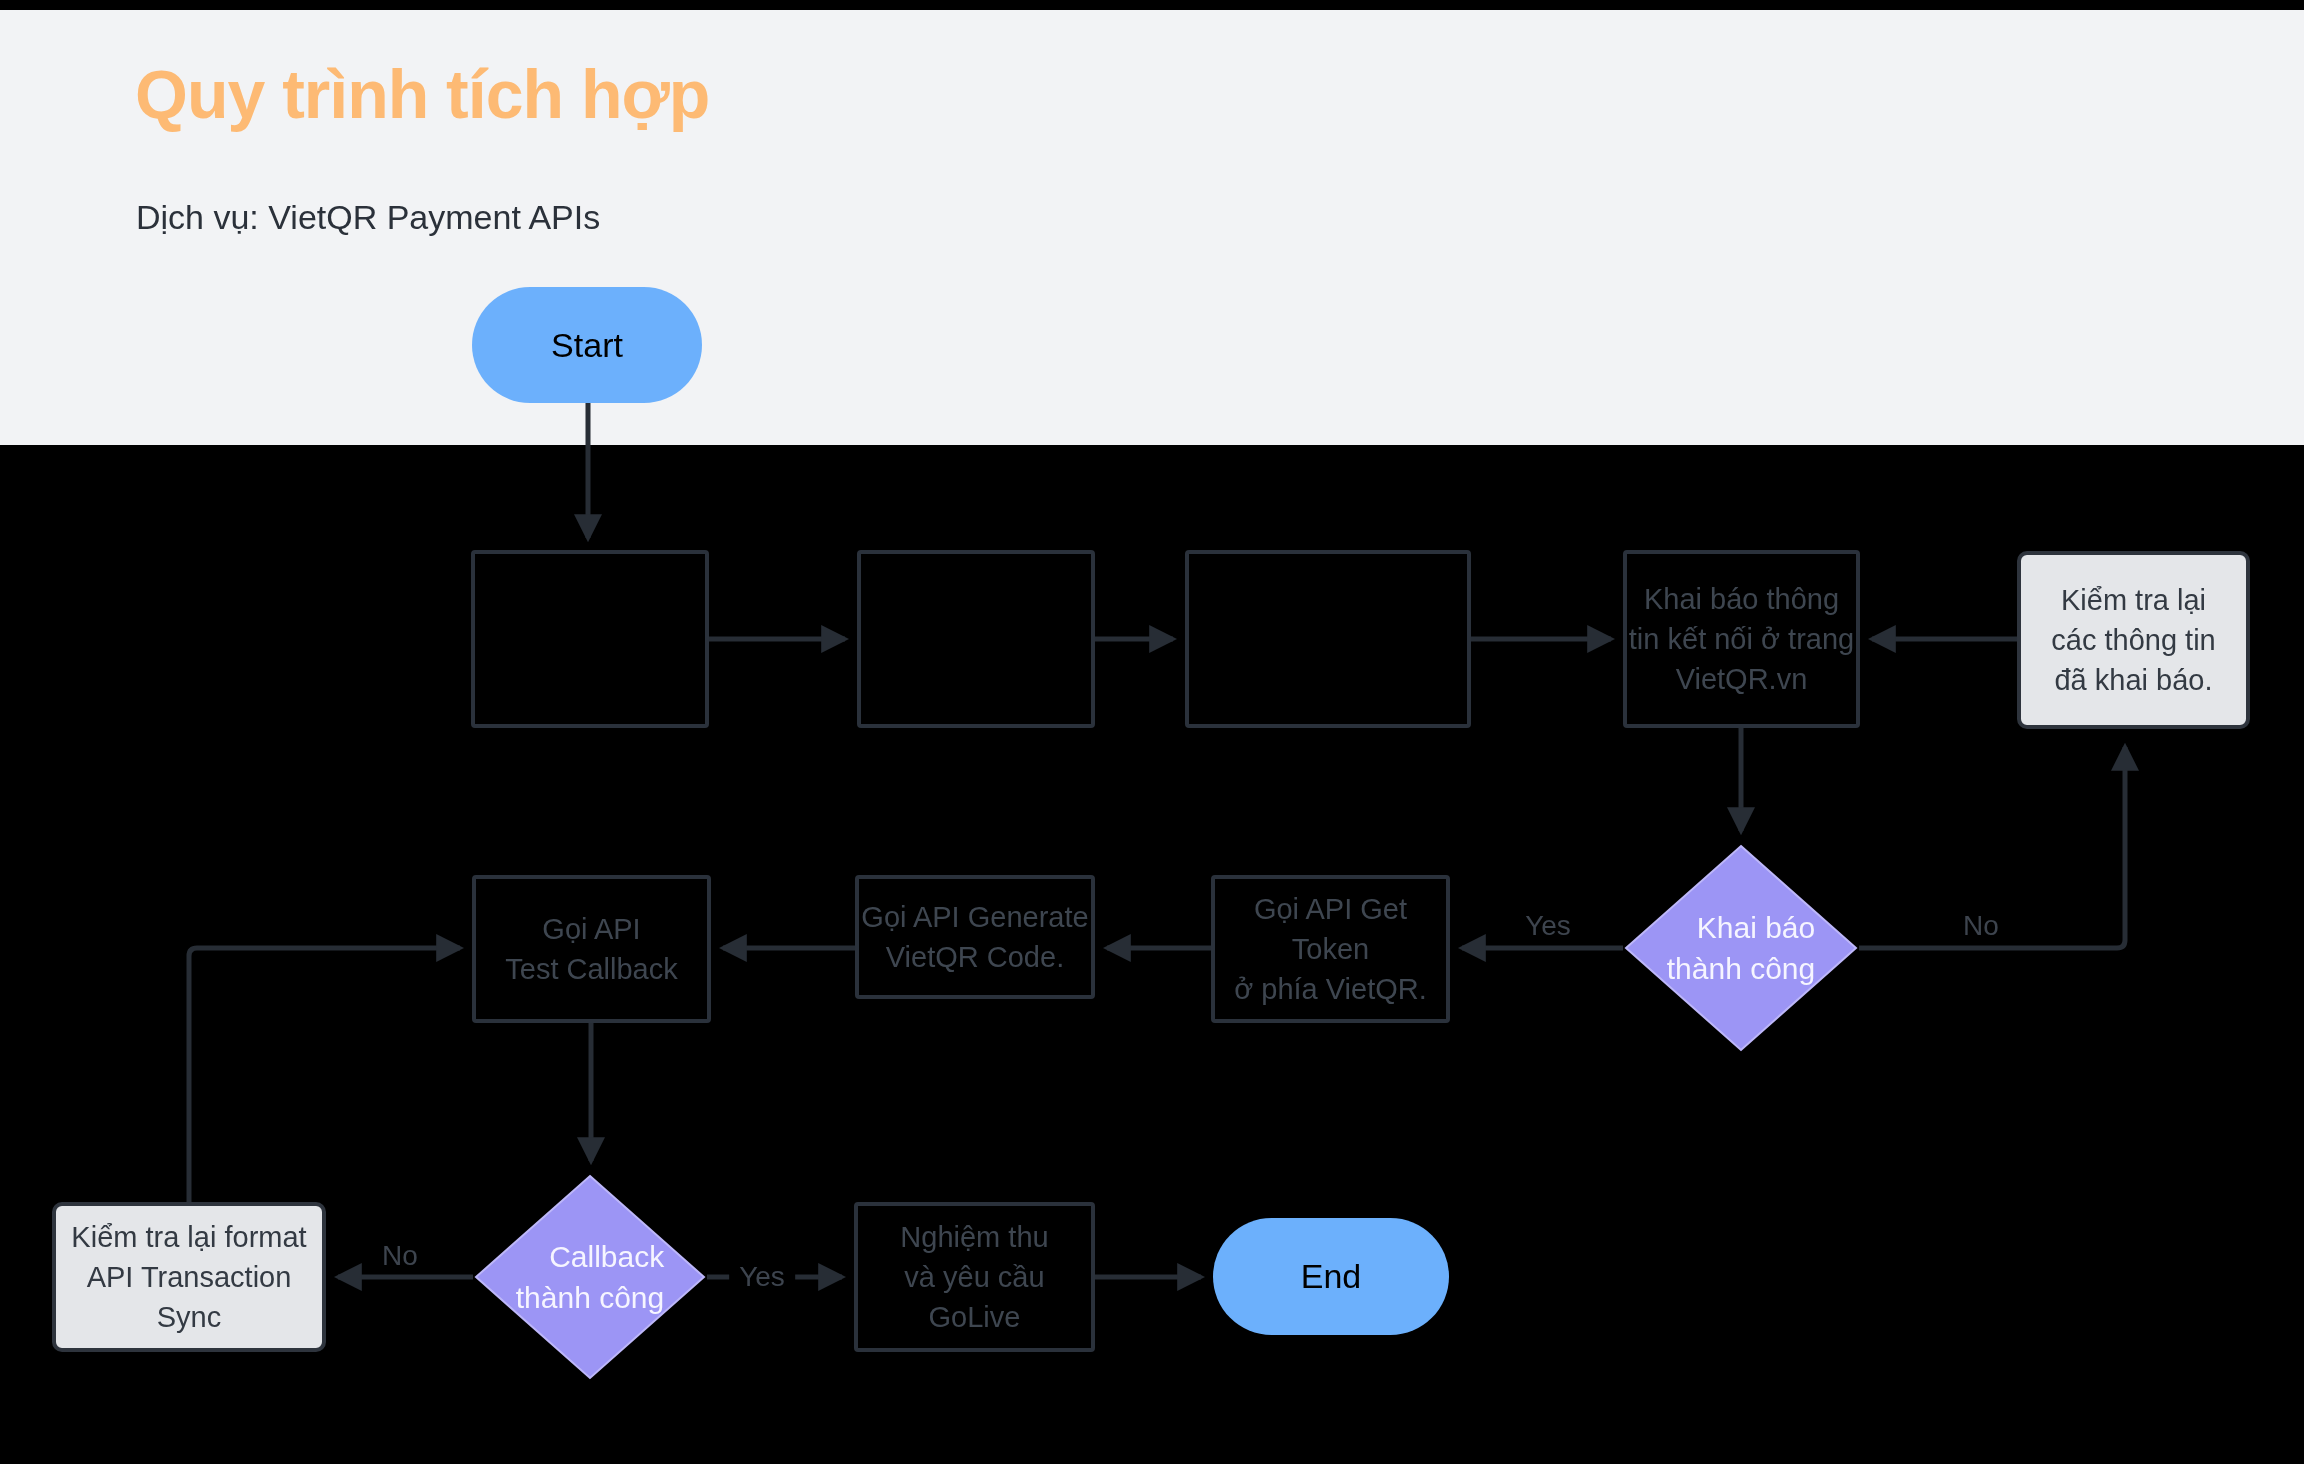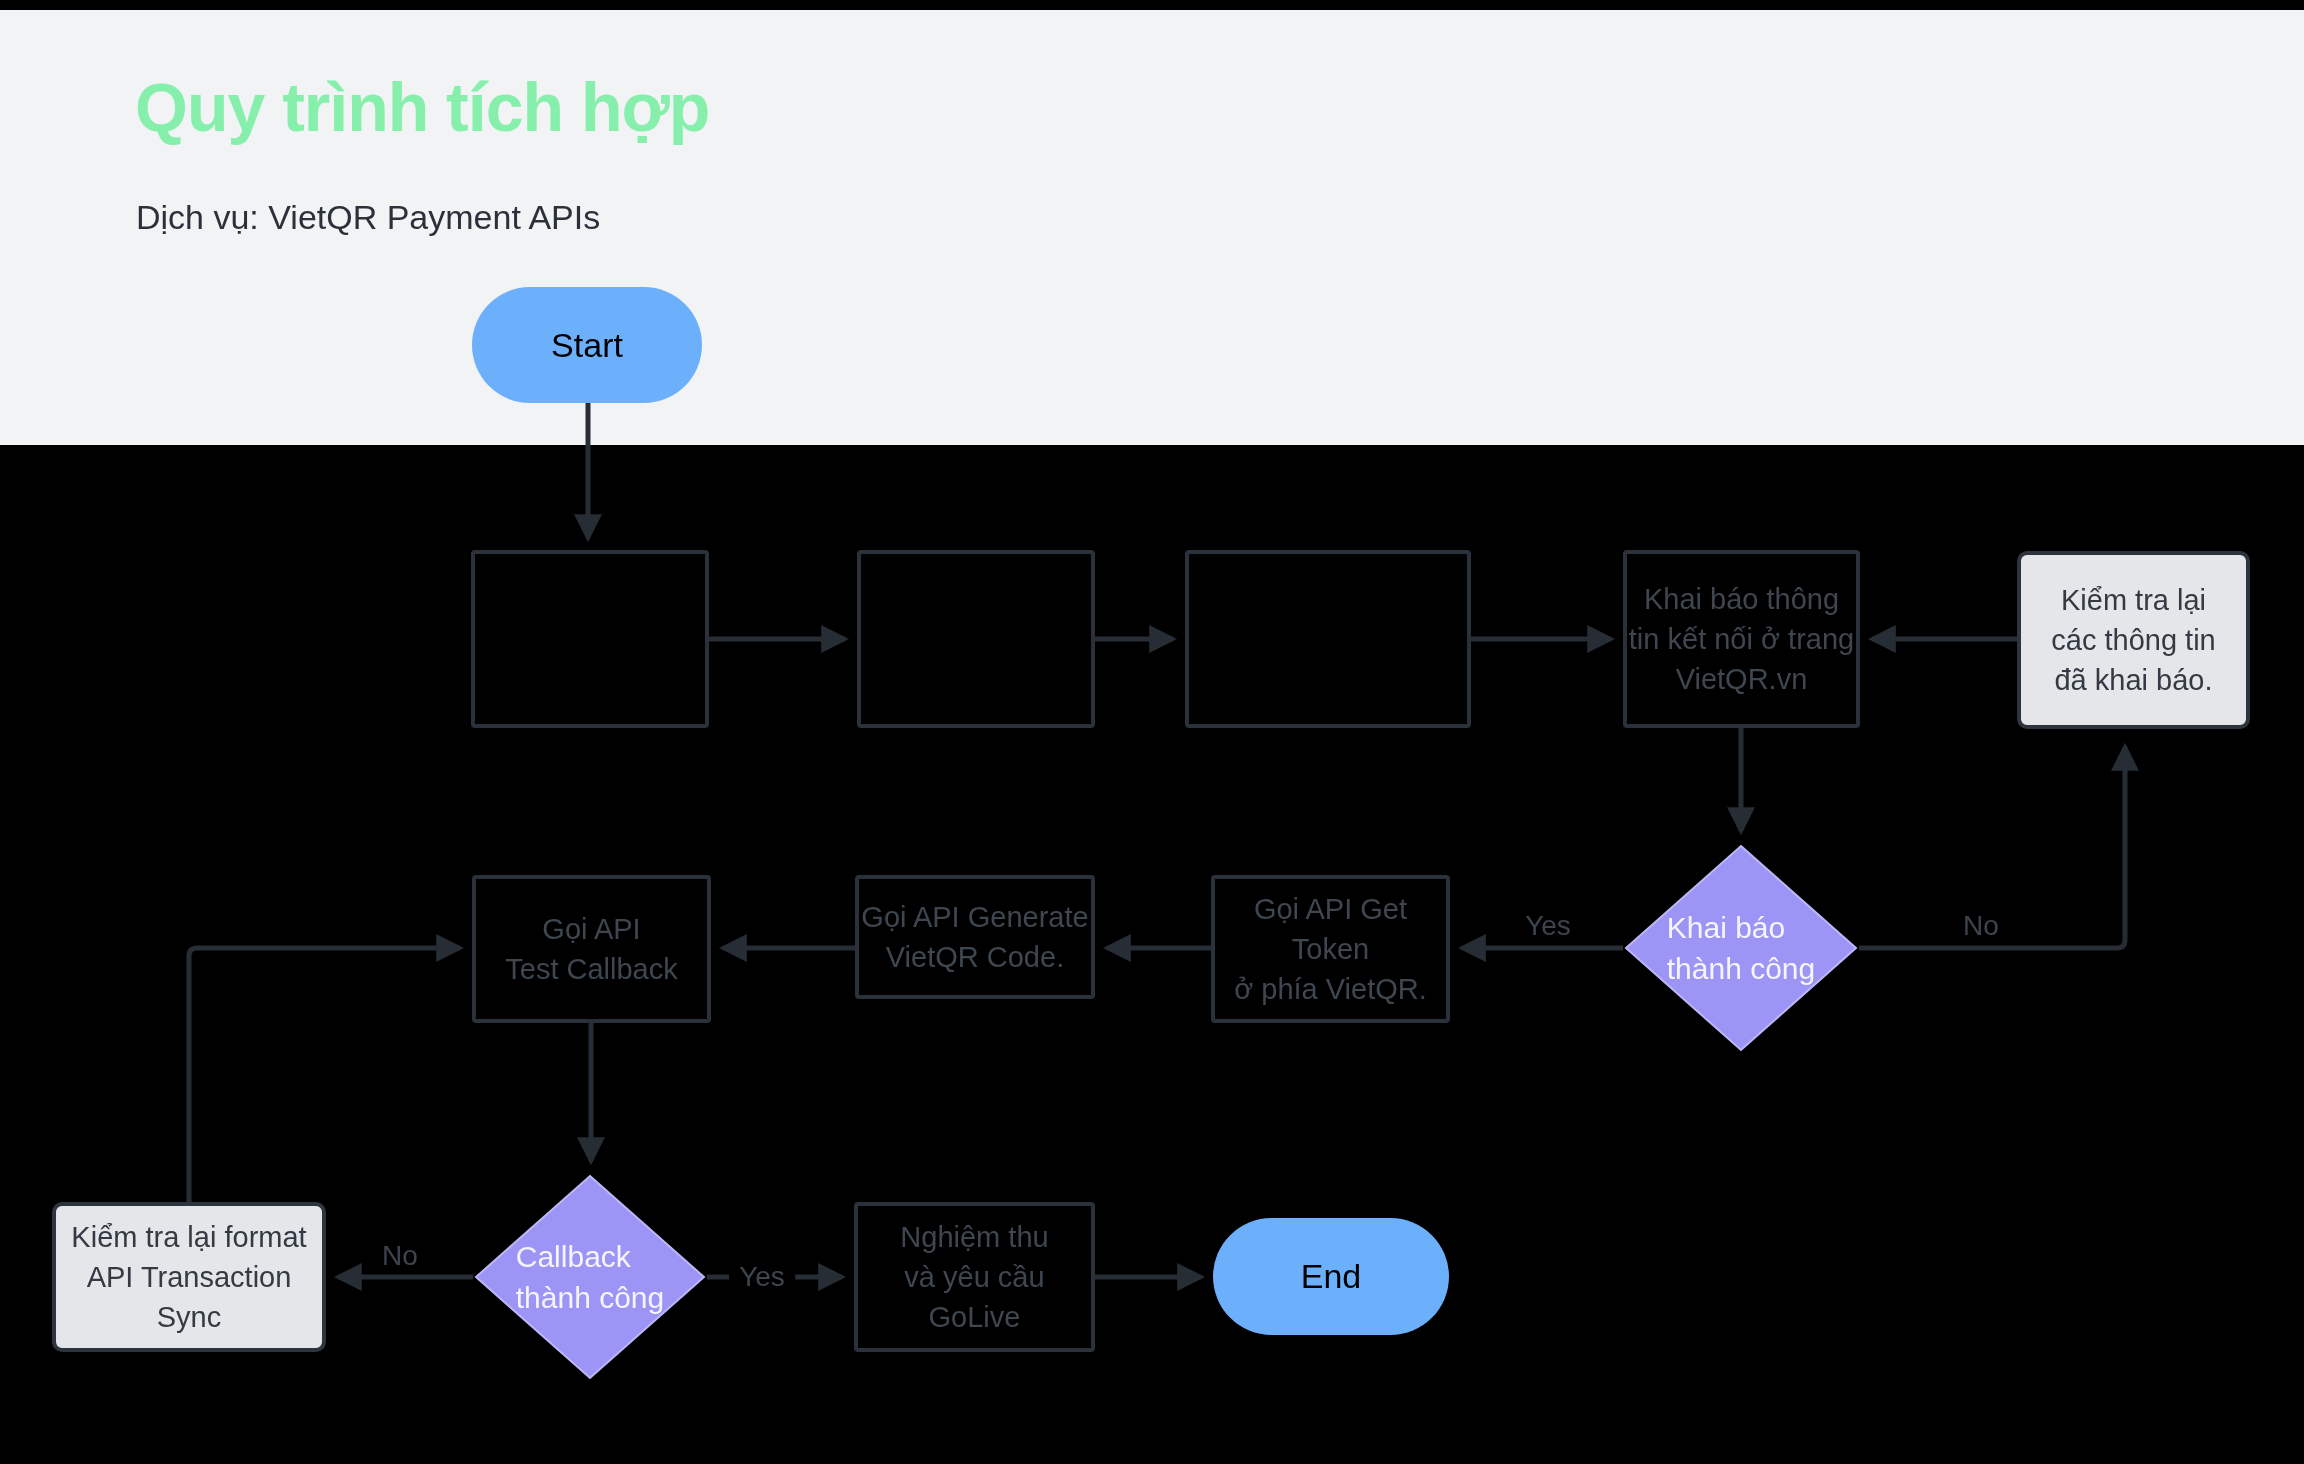--- a/index.html
+++ b/index.html
@@ -6,22 +6,22 @@
   .canvas{
     position:relative;width:2304px;height:1464px;overflow:hidden;
     background:#000;
     font-family:"Liberation Sans","DejaVu Sans",sans-serif;
   }
   .light-section{
     position:absolute;left:0;top:10px;width:2304px;height:435px;
     background:#f2f3f5;
   }
   .page-title{
-    position:absolute;left:135px;top:68px;margin:0;
-    font-size:68px;font-weight:700;color:#86efac;letter-spacing:-1px;
+    position:absolute;left:135px;top:55px;margin:0;
+    font-size:68px;font-weight:700;color:#fdba74;letter-spacing:-1px;
   }
   .page-subtitle{
     position:absolute;left:136px;top:198px;
     font-size:34px;font-weight:400;color:#2b313a;
   }
   .node{
     position:absolute;display:flex;align-items:center;justify-content:center;
     text-align:center;white-space:pre-line;box-sizing:border-box;
     line-height:1.38;
   }
@@ -33,21 +33,21 @@
     color:#3e4650;font-size:29px;
   }
   .notebox{
     background:#e4e6e9;border:4px solid #2e343d;border-radius:10px;
     color:#333a43;font-size:29px;
   }
   .diamond{position:absolute;}
   .diamond svg{position:absolute;left:0;top:0;}
   .diamond .diamond-label{
     position:absolute;left:0;top:0;width:100%;height:100%;
-    display:flex;align-items:center;justify-content:center;text-align:left;
+    display:flex;align-items:center;justify-content:center;text-align:right;
     white-space:pre-line;color:#f6f5ff;font-size:30px;line-height:1.38;
   }
   .edges{position:absolute;left:0;top:0;}
   .edge-label{
     position:absolute;transform:translate(-50%,-50%);
     font-size:28px;color:#3d444e;line-height:1;
   }
   .edge-label.on-line{background:#000;padding:2px 10px;}
 </style>
 </head>

